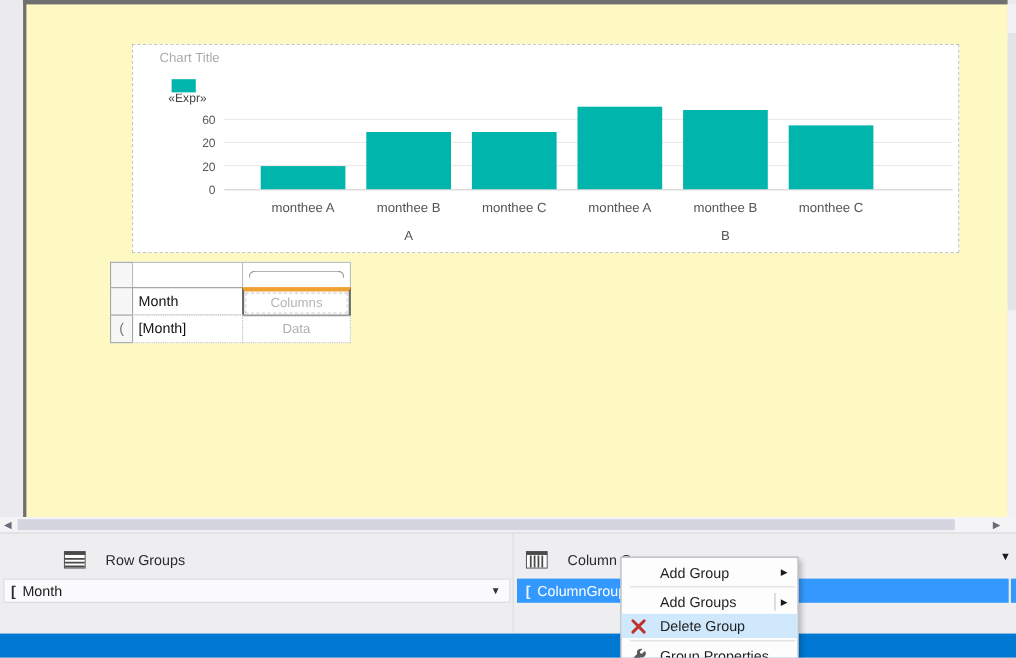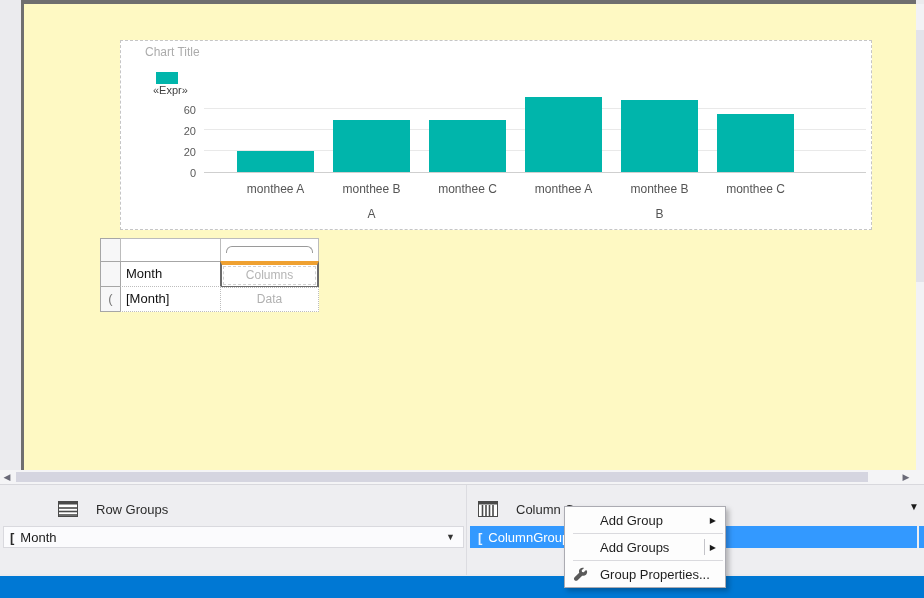--- a/index.html
+++ b/index.html
@@ -195,20 +195,28 @@
   <div class="menu-item">
     <span>Add Group</span>
     <span class="submenu-arrow">▶</span>
   </div>
   <div class="menu-sep"></div>
   <div class="menu-item">
     <span>Add Groups</span>
     <span class="split-bar"></span>
     <span class="submenu-arrow">▶</span>
   </div>
+  <div class="menu-item hl">
+    <span class="menu-icon">
+      <svg width="15" height="15" viewBox="0 0 14 14">
+          <path d="M2.2 2.2 L11.8 11.8 M11.8 2.2 L2.2 11.8" stroke="#C0332B" stroke-width="2.5" stroke-linecap="round"></path>
+        </svg>
+    </span>
+    <span>Delete Group</span>
+  </div>
   <div class="menu-sep"></div>
   <div class="menu-item">
     <span class="menu-icon">
       <svg width="15" height="15" viewBox="0 0 16 16">
           <path d="M13.9 3.1 L11.4 5.6 L9.6 5.3 L9.3 3.5 L11.8 1.0 C10.3 0.4 8.6 0.8 7.5 1.9 C6.4 3.0 6.1 4.6 6.6 6.0 L1.7 10.9 C0.8 11.8 0.8 13.2 1.7 14.1 C2.6 15.0 4.0 15.0 4.9 14.1 L9.8 9.2 C11.2 9.7 12.8 9.3 13.9 8.2 C15.0 7.1 15.4 5.5 14.8 4.0 Z" fill="#5a5a5a"></path>
         </svg>
     </span>
     <span>Group Properties...</span>
   </div>
 </div>

